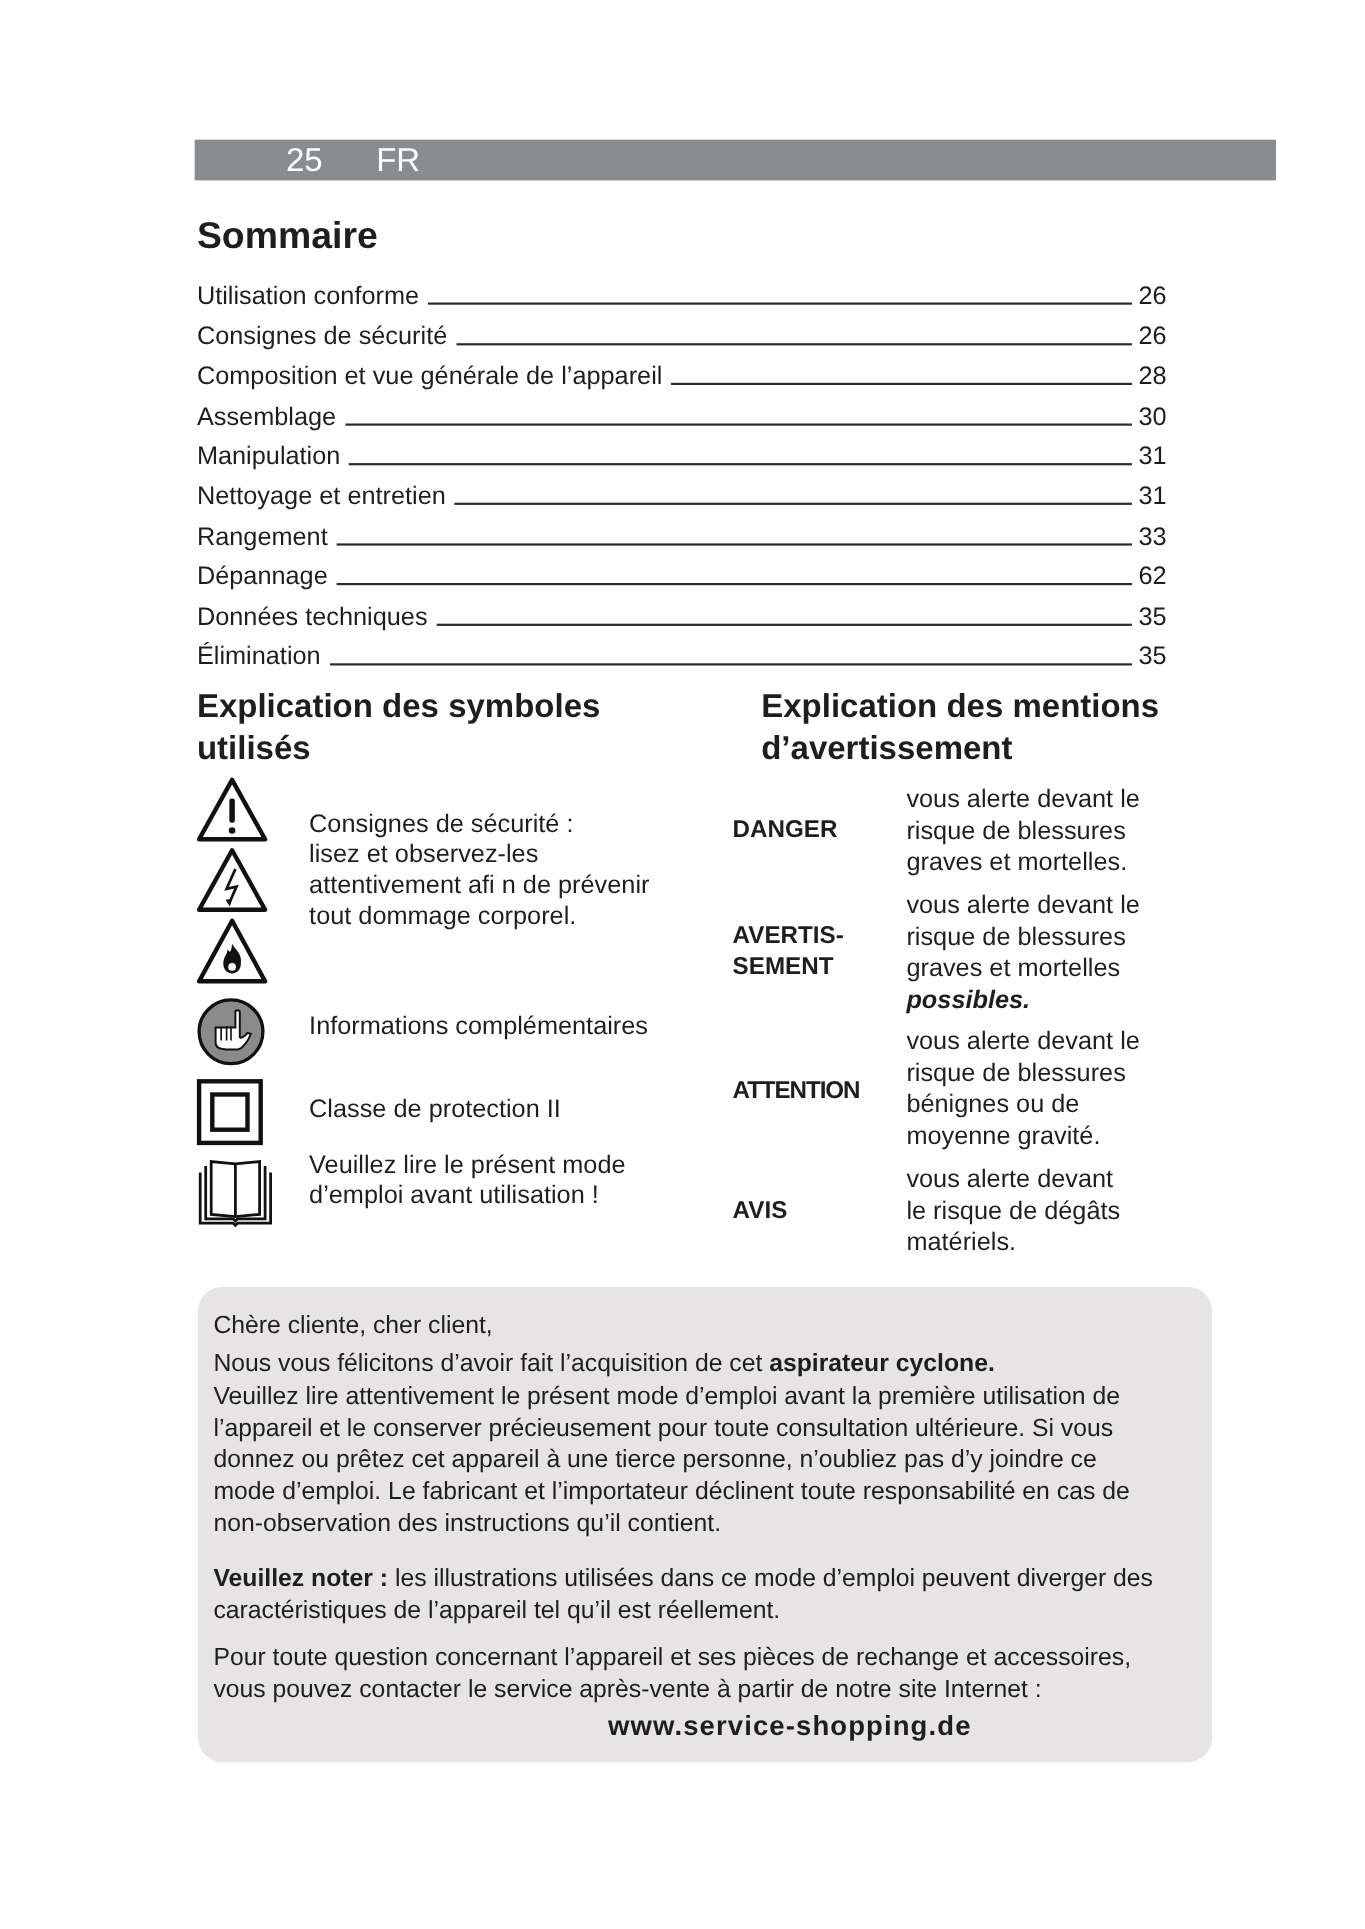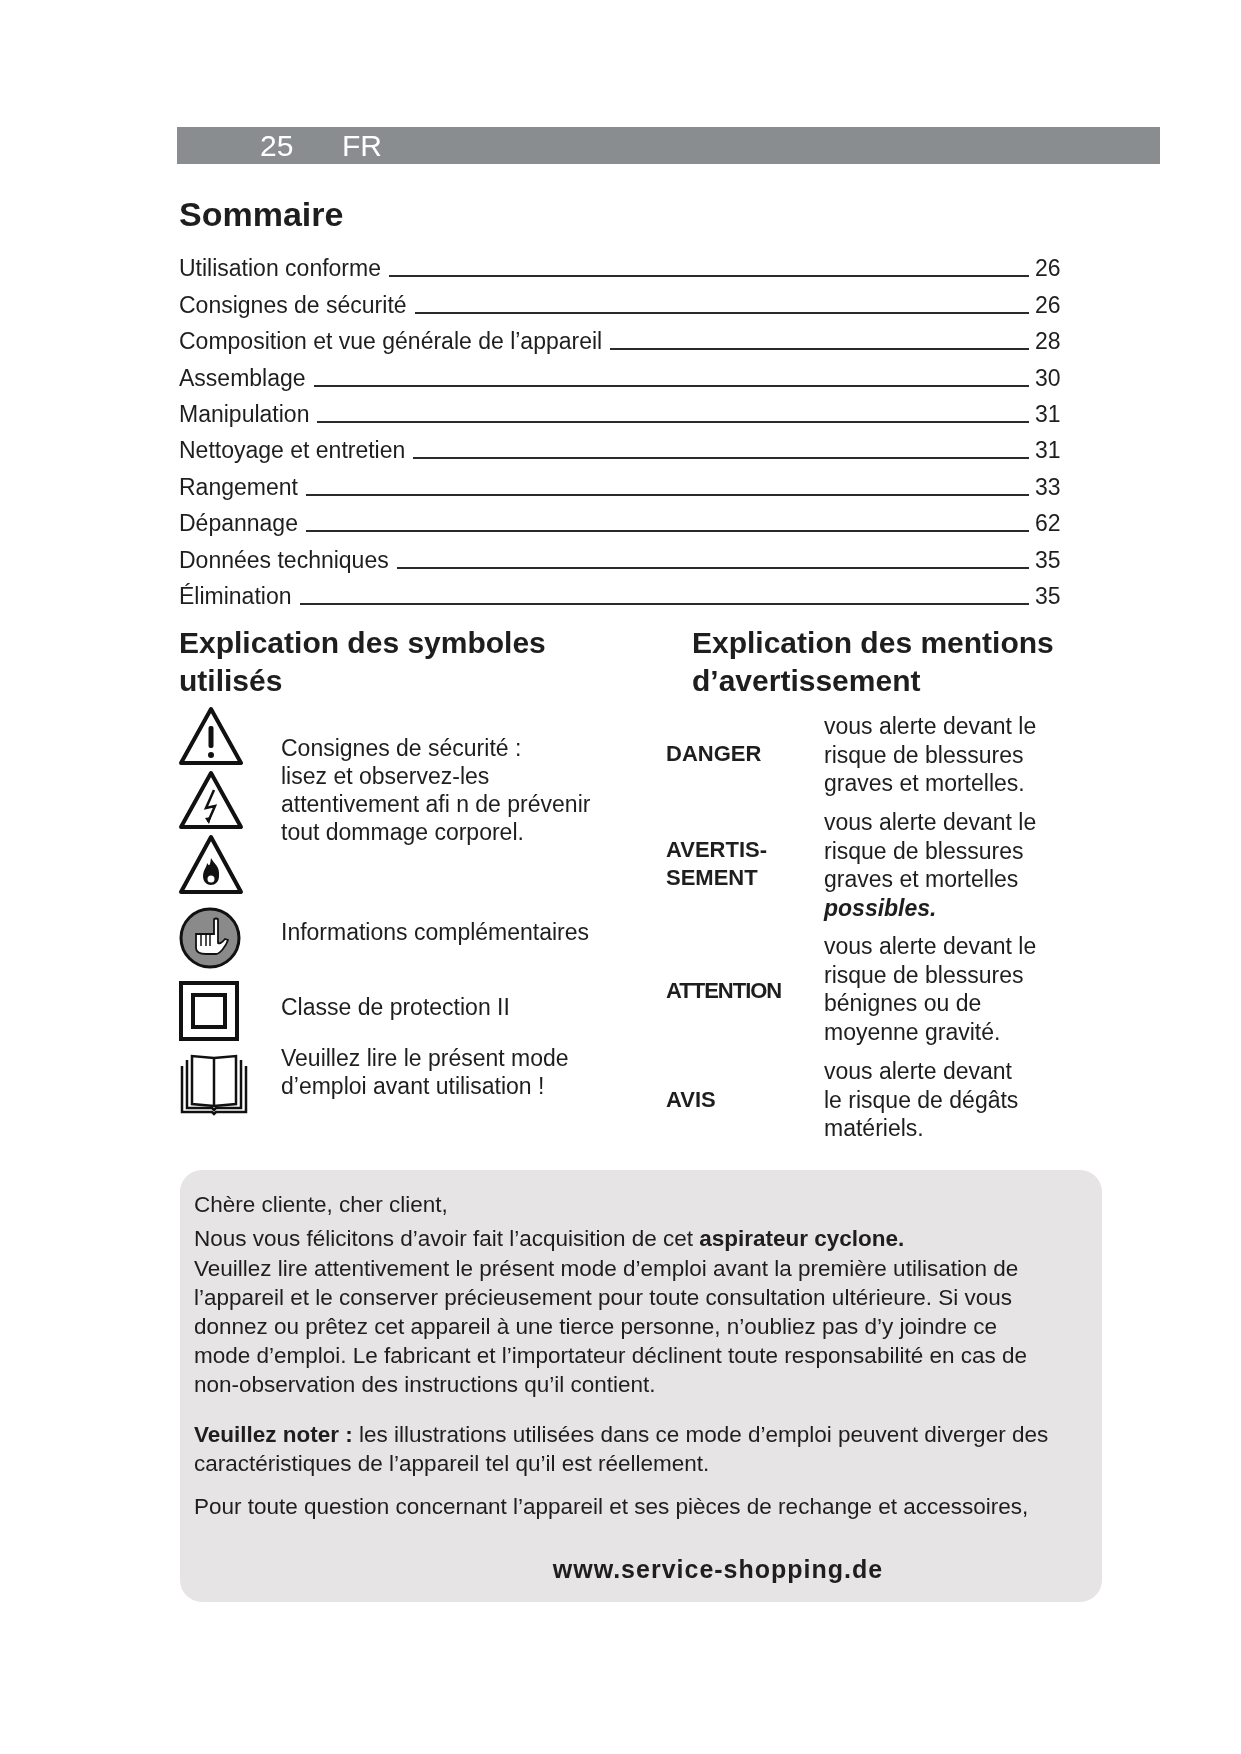--- a/index.html
+++ b/index.html
@@ -209,15 +209,16 @@
     <span>donnez ou prêtez cet appareil à une tierce personne, n’oubliez pas d’y joindre ce</span><br>
     <span>mode d’emploi. Le fabricant et l’importateur déclinent toute responsabilité en cas de</span><br>
     <span>non-observation des instructions qu’il contient.</span>
   </p>
   <p style="top:250px">
     <span class="b">Veuillez noter :</span><span> les illustrations utilisées dans ce mode d’emploi peuvent diverger des</span><br>
     <span>caractéristiques de l’appareil tel qu’il est réellement.</span>
   </p>
   <p style="top:322px">
     <span>Pour toute question concernant l’appareil et ses pièces de rechange et accessoires,</span><br>
+    <span>vous pouvez contacter le service après-vente à partir de notre site Internet :</span>
   </p>
   <p class="url" style="top:385px">www.service-shopping.de</p>
 </div>
 
 </body></html>

